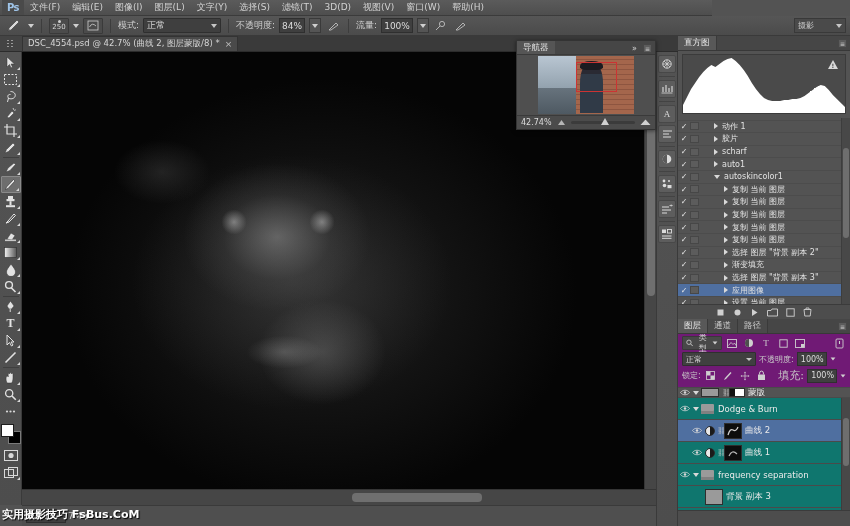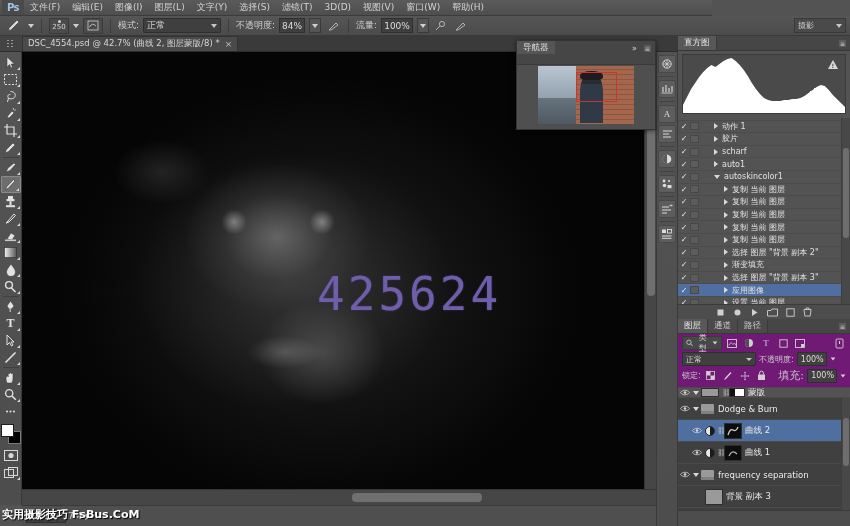--- a/index.html
+++ b/index.html
@@ -322,21 +322,21 @@
   .lsel .arrow {
     position: absolute; right: 3px; top: 5px;
     border-left: 3px solid transparent; border-right: 3px solid transparent;
     border-top: 3px solid #c6c6c6;
   }
   .lnum {
     height: 14px; background: #404040; border: 1px solid #2f2f2f;
     display: flex; align-items: center; justify-content: flex-end;
     padding: 0 2px; font-size: 8px; color: #dcdcdc; width: 30px;
   }
-  .layer-list { background: #404040; height: 112px; overflow: hidden; position: relative; }
+  .layer-list { background: #0f766e; height: 112px; overflow: hidden; position: relative; }
   .lr {
     height: 22px; display: flex; align-items: center;
     border-bottom: 1px solid #4a4a4a; font-size: 8.5px; color: #eaeaea;
     padding-left: 2px;
   }
   .lr.sel { background: #4f6fa0; }
   .eye {
     width: 13px; text-align: center; color: #d8d8d8; font-size: 8px;
   }
   .lr-tri {
@@ -377,22 +377,22 @@
     background: #6e6e6e; border-radius: 3px;
   }
 
   
   .navpanel {
     position: absolute; left: 516px; top: 40px; width: 140px; height: 90px;
     background: #4f4f4f; border: 1px solid #333;
     box-shadow: 0 1px 4px rgba(0,0,0,0.5);
   }
   .nav-head {
-    height: 24px; background: #464646; display: flex;
-    align-items: flex-start; position: relative; border-bottom: 1px solid #3a3a3a;
+    height: 14px; background: #464646; display: flex;
+    align-items: flex-end; position: relative; border-bottom: 1px solid #3a3a3a;
   }
   .nav-tab {
     height: 13px; padding: 0 6px; background: #555; font-size: 8.5px;
     color: #e2e2e2; display: flex; align-items: center;
   }
   .nav-body {
     height: 60px; background: #4f4f4f; display: flex;
     align-items: center; justify-content: center;
   }
   .nav-thumb {
@@ -704,21 +704,20 @@
       <svg width="14" height="12" viewBox="0 0 14 12">
           <rect x="0.5" y="2.5" width="9" height="8" fill="none" stroke="#d8d8d8" stroke-width="1"></rect>
           <rect x="4.5" y="0.5" width="9" height="8" fill="none" stroke="#d8d8d8" stroke-width="1"></rect>
         </svg>
       <span class="tri"></span>
     </div>
   </div>
 
   <div class="canvasarea">
     <div class="photo"></div>
-    <div class="overlay-number">425624</div>
 
     <div class="cv-scroll-v">
       <div class="thumb"></div>
     </div>
     <div class="cv-scroll-h">
       <div class="thumb"></div>
     </div>
   </div>
 
   <div class="statusbar">
@@ -1156,15 +1155,31 @@
     <div class="nav-body">
       <div class="nav-thumb">
         <div class="sky"></div>
         <div class="road"></div>
         <div class="brick"></div>
         <div class="person"></div>
         <div class="hair"></div>
         <div class="nav-viewbox"></div>
       </div>
     </div>
+    <div class="nav-foot">
+      <span>42.74%</span>
+      <span>
+        <svg width="9" height="7" viewBox="0 0 9 7">
+            <path d="M1 6 L4.5 1 L8 6 Z" fill="#b6b6b6"></path>
+          </svg>
+      </span>
+      <div class="nav-slider">
+        <div class="knob"></div>
+      </div>
+      <span>
+        <svg width="11" height="7" viewBox="0 0 11 7">
+            <path d="M0.5 6 L5.5 0.5 L10.5 6 Z" fill="#d0d0d0"></path>
+          </svg>
+      </span>
+    </div>
   </div>
 
 </div>
 
 </body></html>

